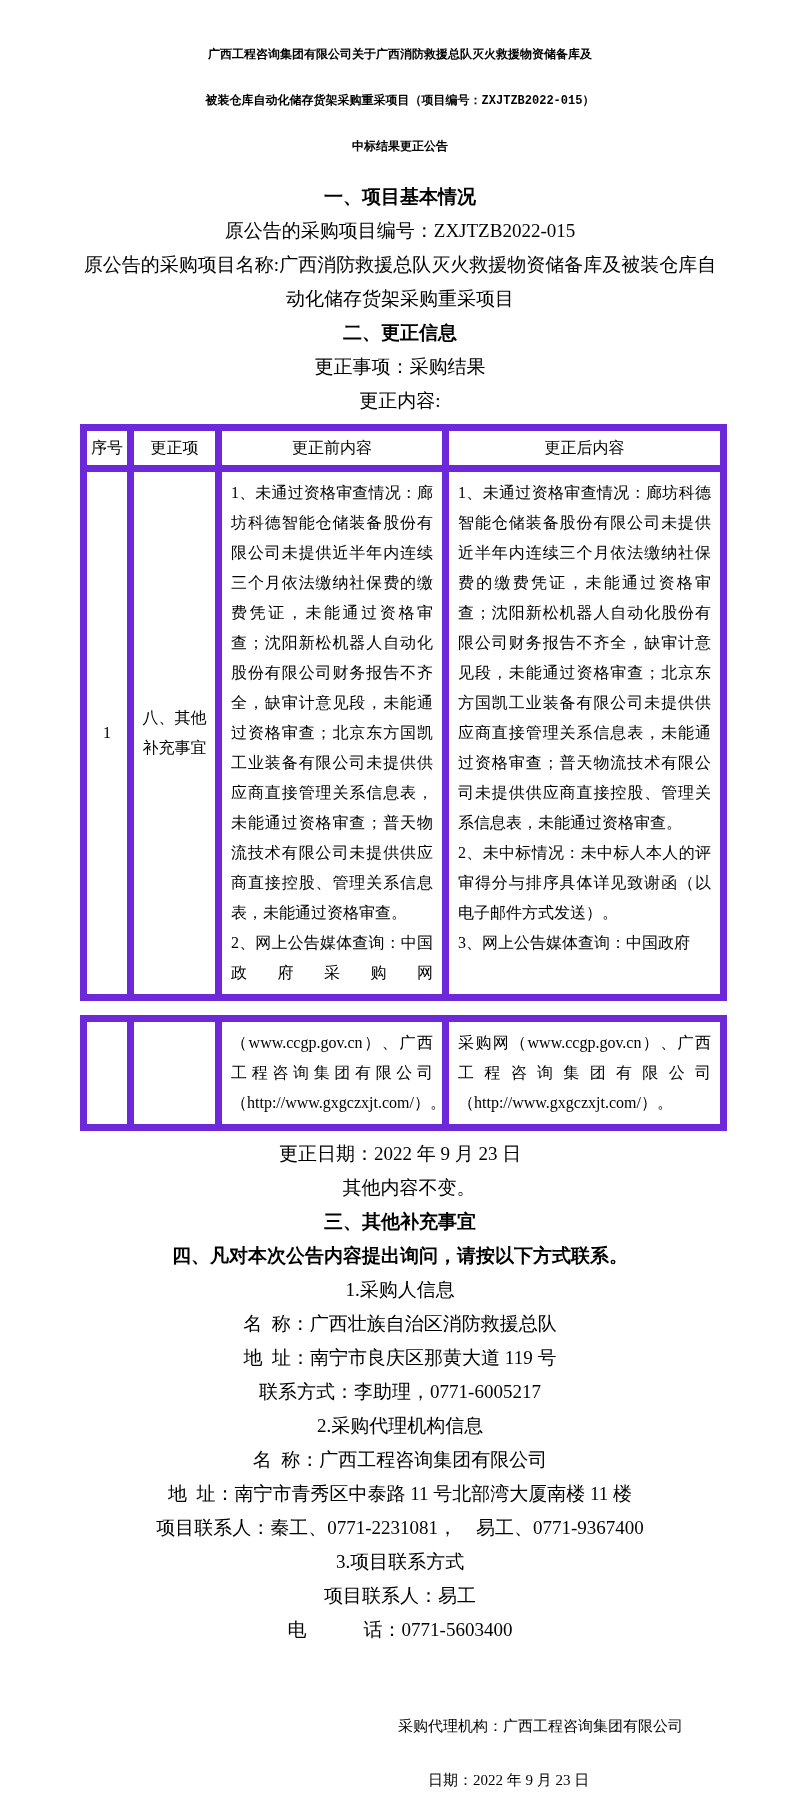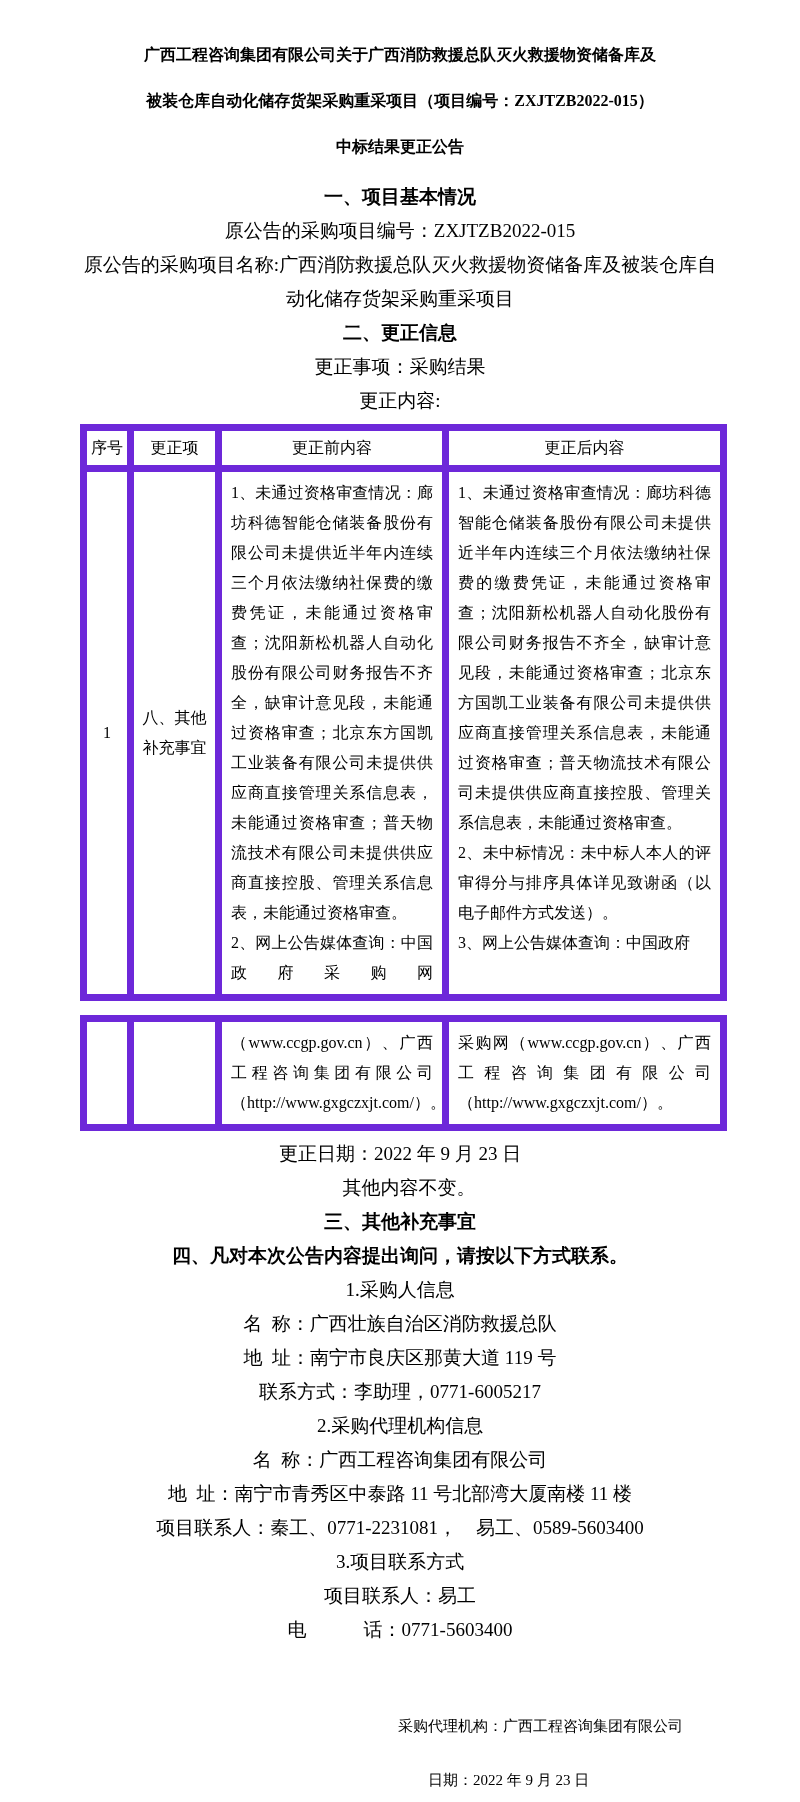--- a/index.html
+++ b/index.html
@@ -7,22 +7,23 @@
   .page {
     position:relative;
     width:800px; height:1802px;
     background:#ffffff; color:#000000;
     font-family:"Liberation Serif","DejaVu Serif",serif;
     padding:32px 80px 0 80px;
     overflow:hidden;
   }
   .title-block { text-align:center; margin-bottom:10px; }
   .title-line {
-    font-size:16px; font-weight:bold; line-height:46px;
+    font-size:12px; font-weight:bold; line-height:46px;
     white-space:pre-wrap;
+    font-family:Liberation Mono, monospace;
   }
   .line {
     font-size:19px; line-height:34px; white-space:pre-wrap;text-align:center;
   }
   .heading { font-weight:bold; }
   .indent1 { padding-left:18px; }
 
   table.corr {
     border-collapse:collapse; table-layout:fixed;
     width:640px; margin-top:6px;
@@ -122,21 +123,21 @@
   <div class="line heading">三、其他补充事宜</div>
 
   <div class="line heading">四、凡对本次公告内容提出询问，请按以下方式联系。</div>
   <div class="line">1.采购人信息</div>
   <div class="line">名  称：广西壮族自治区消防救援总队</div>
   <div class="line">地  址：南宁市良庆区那黄大道 119 号</div>
   <div class="line">联系方式：李助理，0771-6005217</div>
   <div class="line">2.采购代理机构信息</div>
   <div class="line">名  称：广西工程咨询集团有限公司</div>
   <div class="line">地  址：南宁市青秀区中泰路 11 号北部湾大厦南楼 11 楼</div>
-  <div class="line">项目联系人：秦工、0771-2231081，　易工、0589-5603400</div>
+  <div class="line">项目联系人：秦工、0771-2231081，　易工、0771-9367400</div>
   <div class="line">3.项目联系方式</div>
   <div class="line">项目联系人：易工</div>
   <div class="line">电　　　话：0771-5603400</div>
 
   <div class="footer-block">
     <div class="footer-line">采购代理机构：广西工程咨询集团有限公司</div>
     <div class="footer-line">日期：2022 年 9 月 23 日</div>
   </div>
 
 </div>

